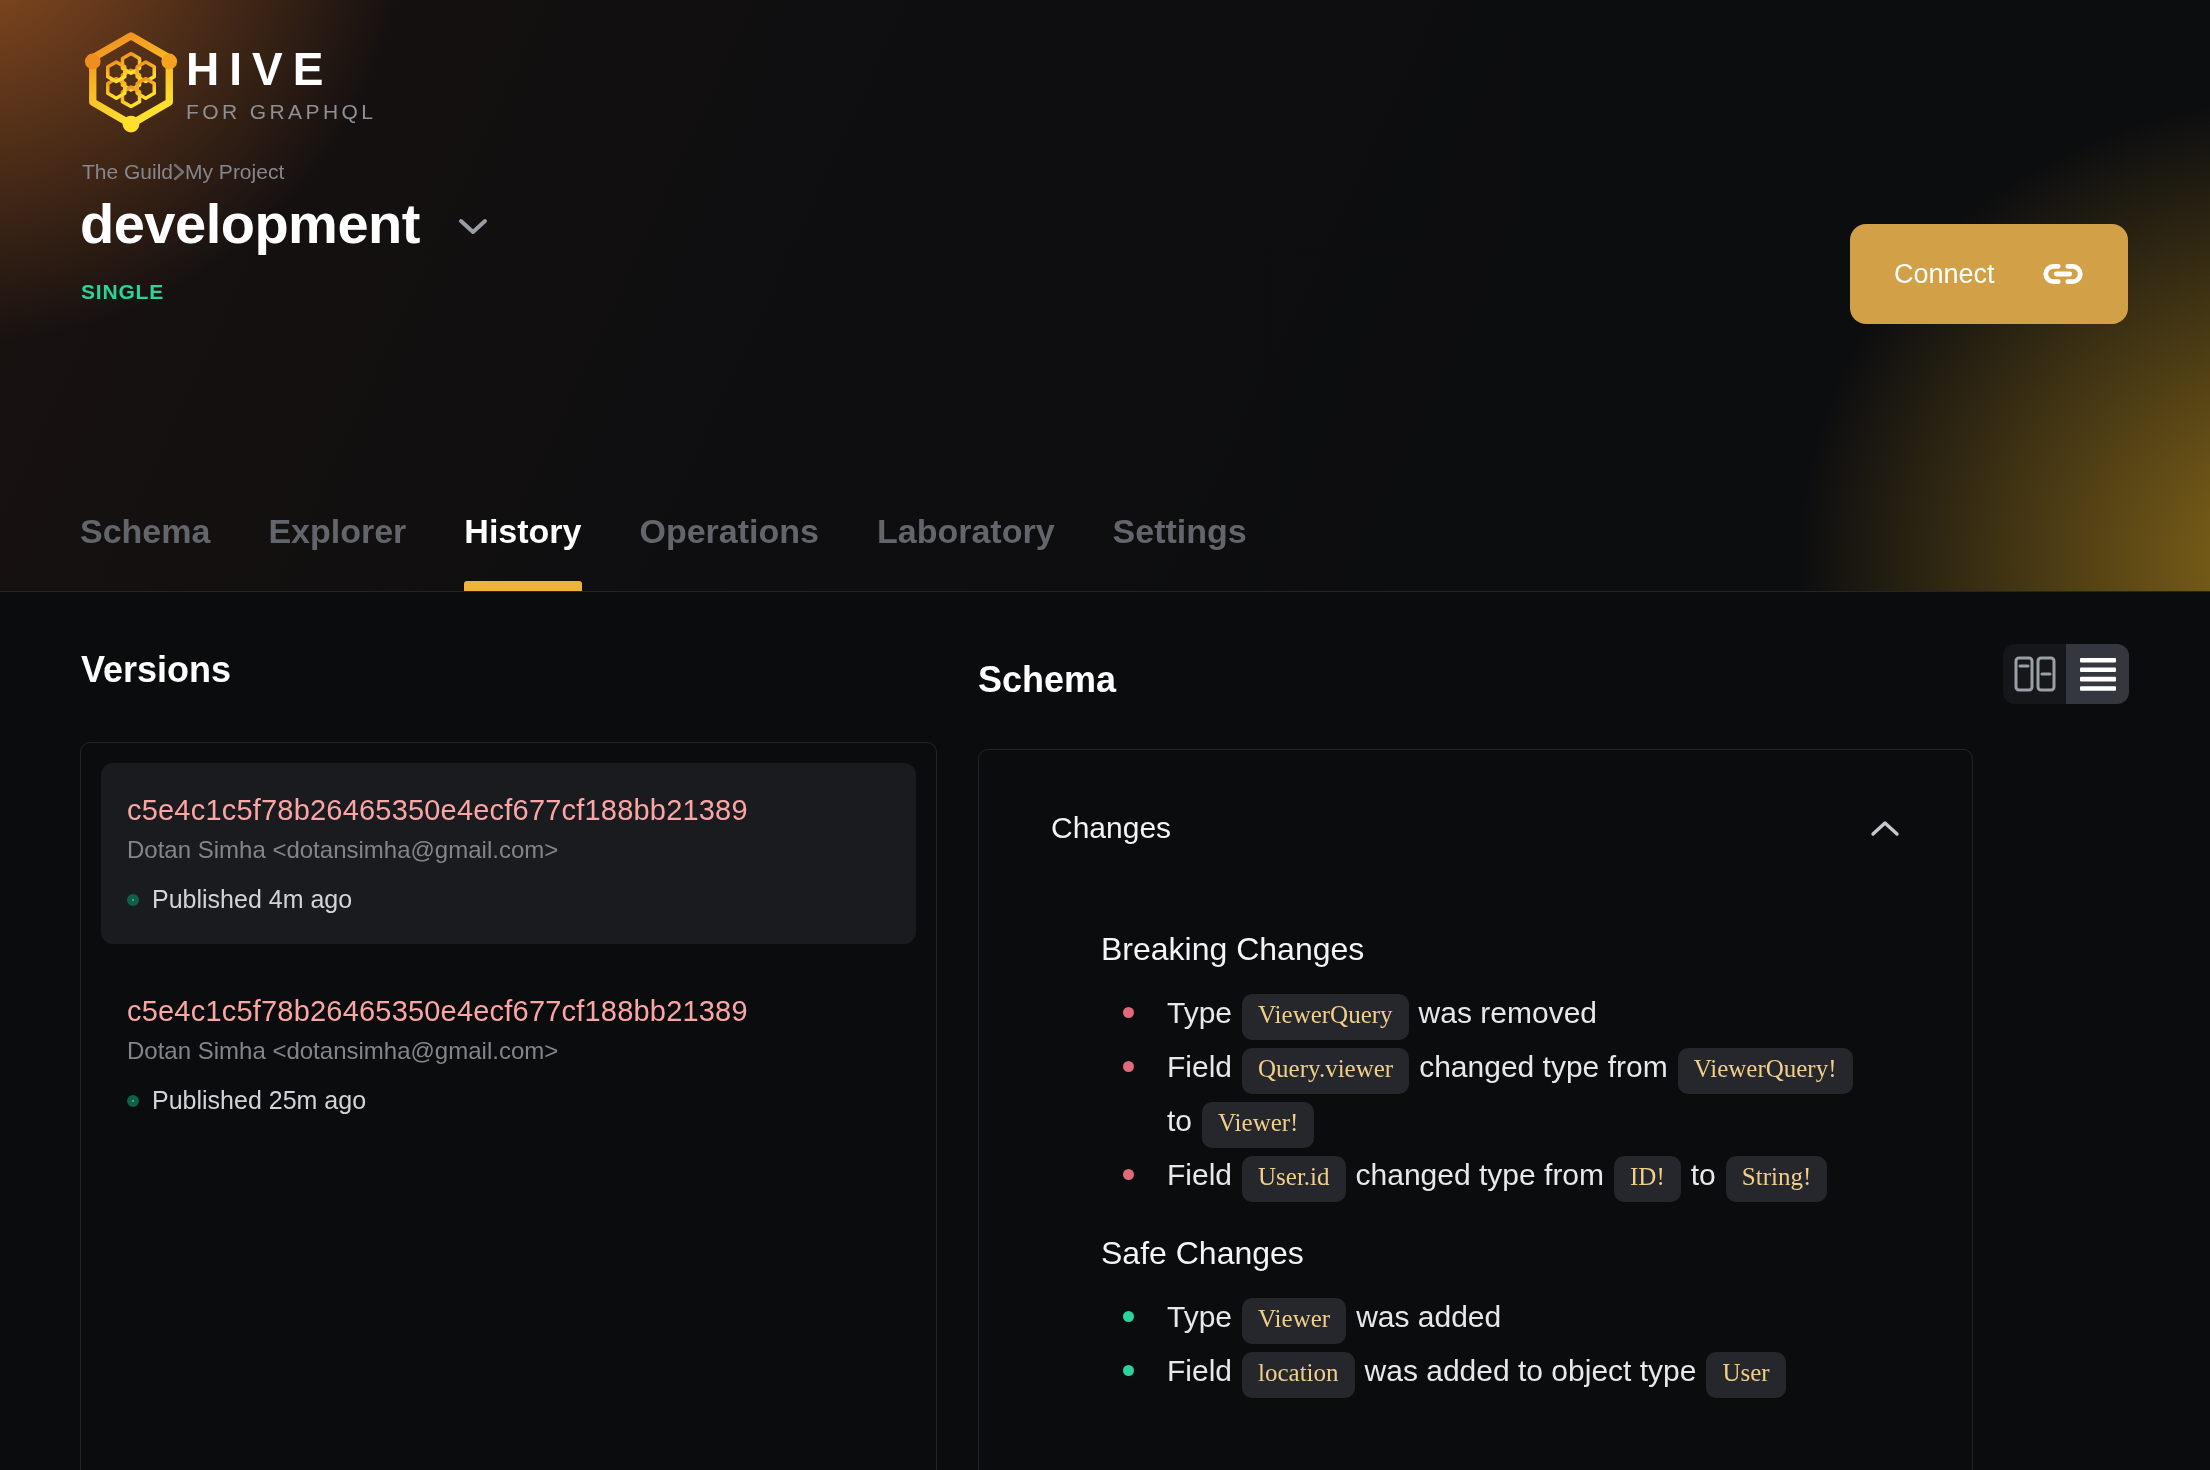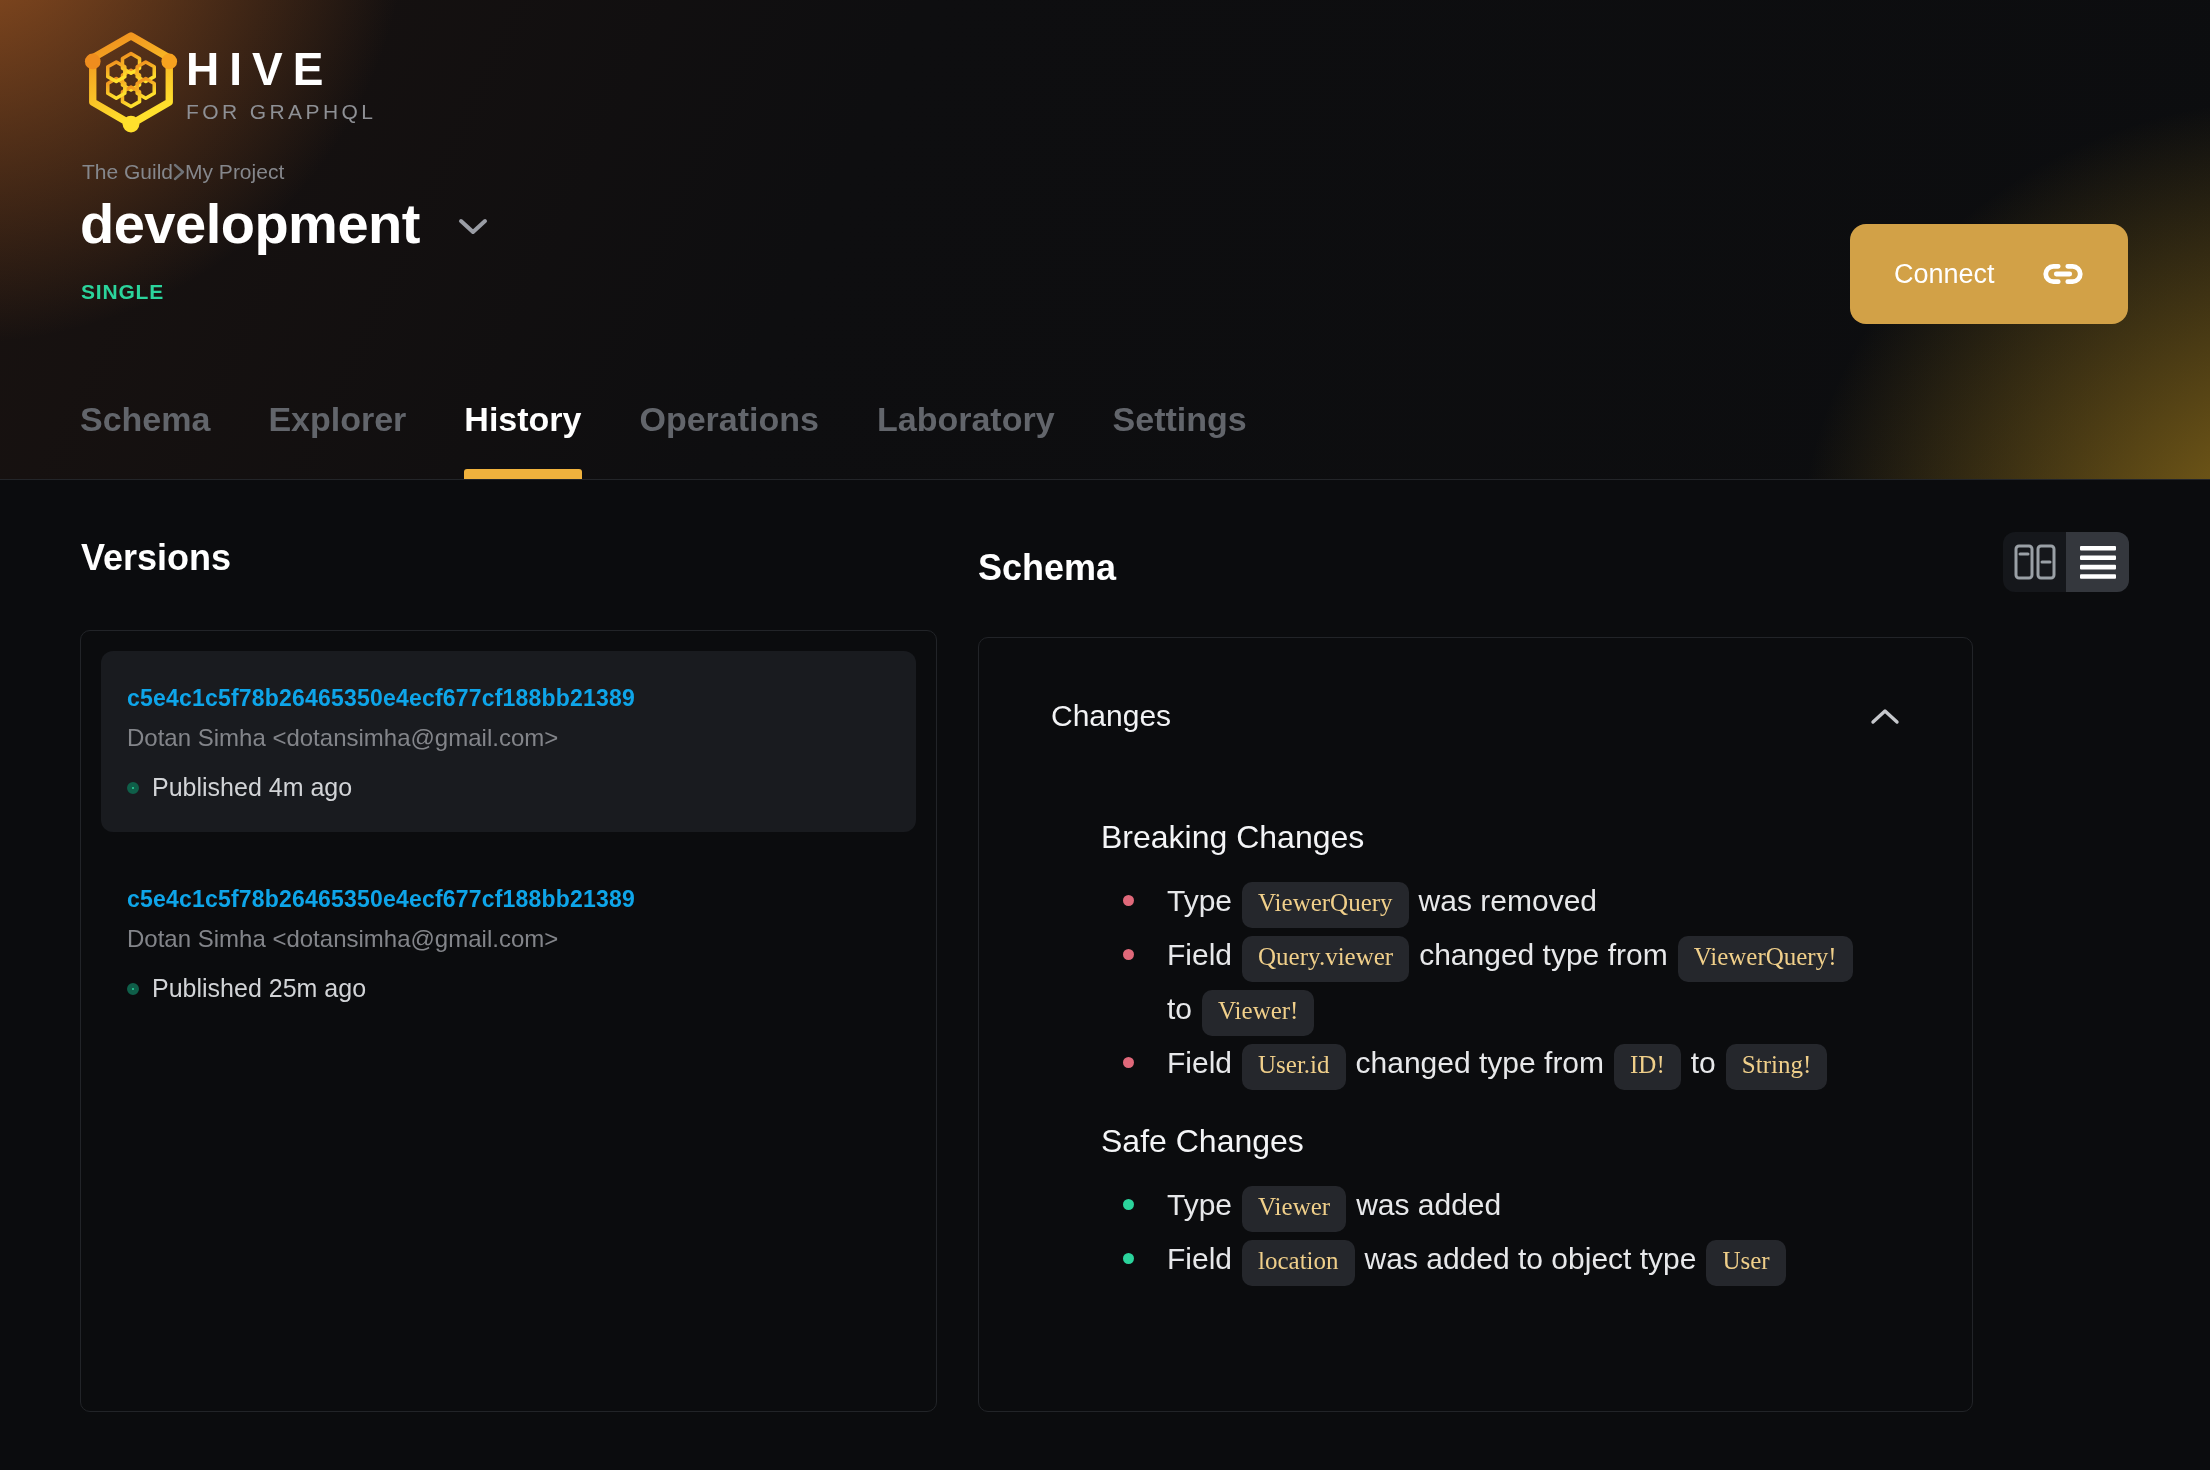--- a/index.html
+++ b/index.html
@@ -8,21 +8,21 @@
     background:#0b0c0e;
     color:#ffffff;
     font-family:"Liberation Sans", sans-serif;
     overflow:hidden;
     position:relative;
   }
 
   
   .header {
     position:relative;
-    width:2210px; height:480px;
+    width:2210px; height:592px;
     border-bottom:1px solid #232529;
     background:
       radial-gradient(640px 620px at -40px -90px, rgba(197,106,40,.72), rgba(197,106,40,0) 70%),
       radial-gradient(760px 700px at 2300px 560px, rgba(222,168,32,.60), rgba(222,168,32,0) 66%),
       linear-gradient(115deg, #191210 0%, #0e0e10 38%, #0c0d0f 100%);
   }
   .logo { position:absolute; left:80px; top:28px; width:102px; height:110px; }
   .brand-text { position:absolute; left:186px; top:46px; }
   .brand-name { font-size:46px; font-weight:800; letter-spacing:10px; color:#ffffff; line-height:46px; }
   .brand-tagline { margin-top:8px; font-size:21px; font-weight:400; letter-spacing:3.4px; color:#8e9095; }
@@ -66,21 +66,21 @@
   .versions-heading { position:absolute; left:81px; top:56px; font-size:36px; font-weight:700; line-height:44px; }
   .versions-box {
     position:absolute; left:80px; top:150px;
     width:857px; height:782px;
     border:1px solid #222428; border-radius:10px;
     padding:20px;
   }
   .version-card { border-radius:12px; padding:30px 26px; cursor:pointer; }
   .version-card.selected { background:#191b1f; }
   .version-card + .version-card { margin-top:20px; }
-  .v-hash { font-size:23px; font-weight:700; letter-spacing:.2px; line-height:34px; color:#0ea5e9; }
+  .v-hash { font-size:29px; font-weight:400; letter-spacing:.2px; line-height:34px; color:#fca5a5; }
   .v-author { margin-top:9px; font-size:24px; line-height:28px; color:#83858a; }
   .v-status { margin-top:21px; display:flex; align-items:center; gap:13px; font-size:25px; color:#d2d4d7; }
   .status-dot { width:12px; height:12px; border-radius:50%; background:#2bd49c; border:5px solid #0f5f49; }
 
   .schema-header { position:absolute; left:978px; top:52px; width:1151px; display:flex; justify-content:space-between; align-items:flex-start; }
   .schema-heading { margin-top:14px; font-size:36px; font-weight:700; line-height:44px; }
   .view-toggle {
     width:126px; height:60px; border-radius:12px; overflow:hidden;
     display:flex; background:#15171b;
   }

